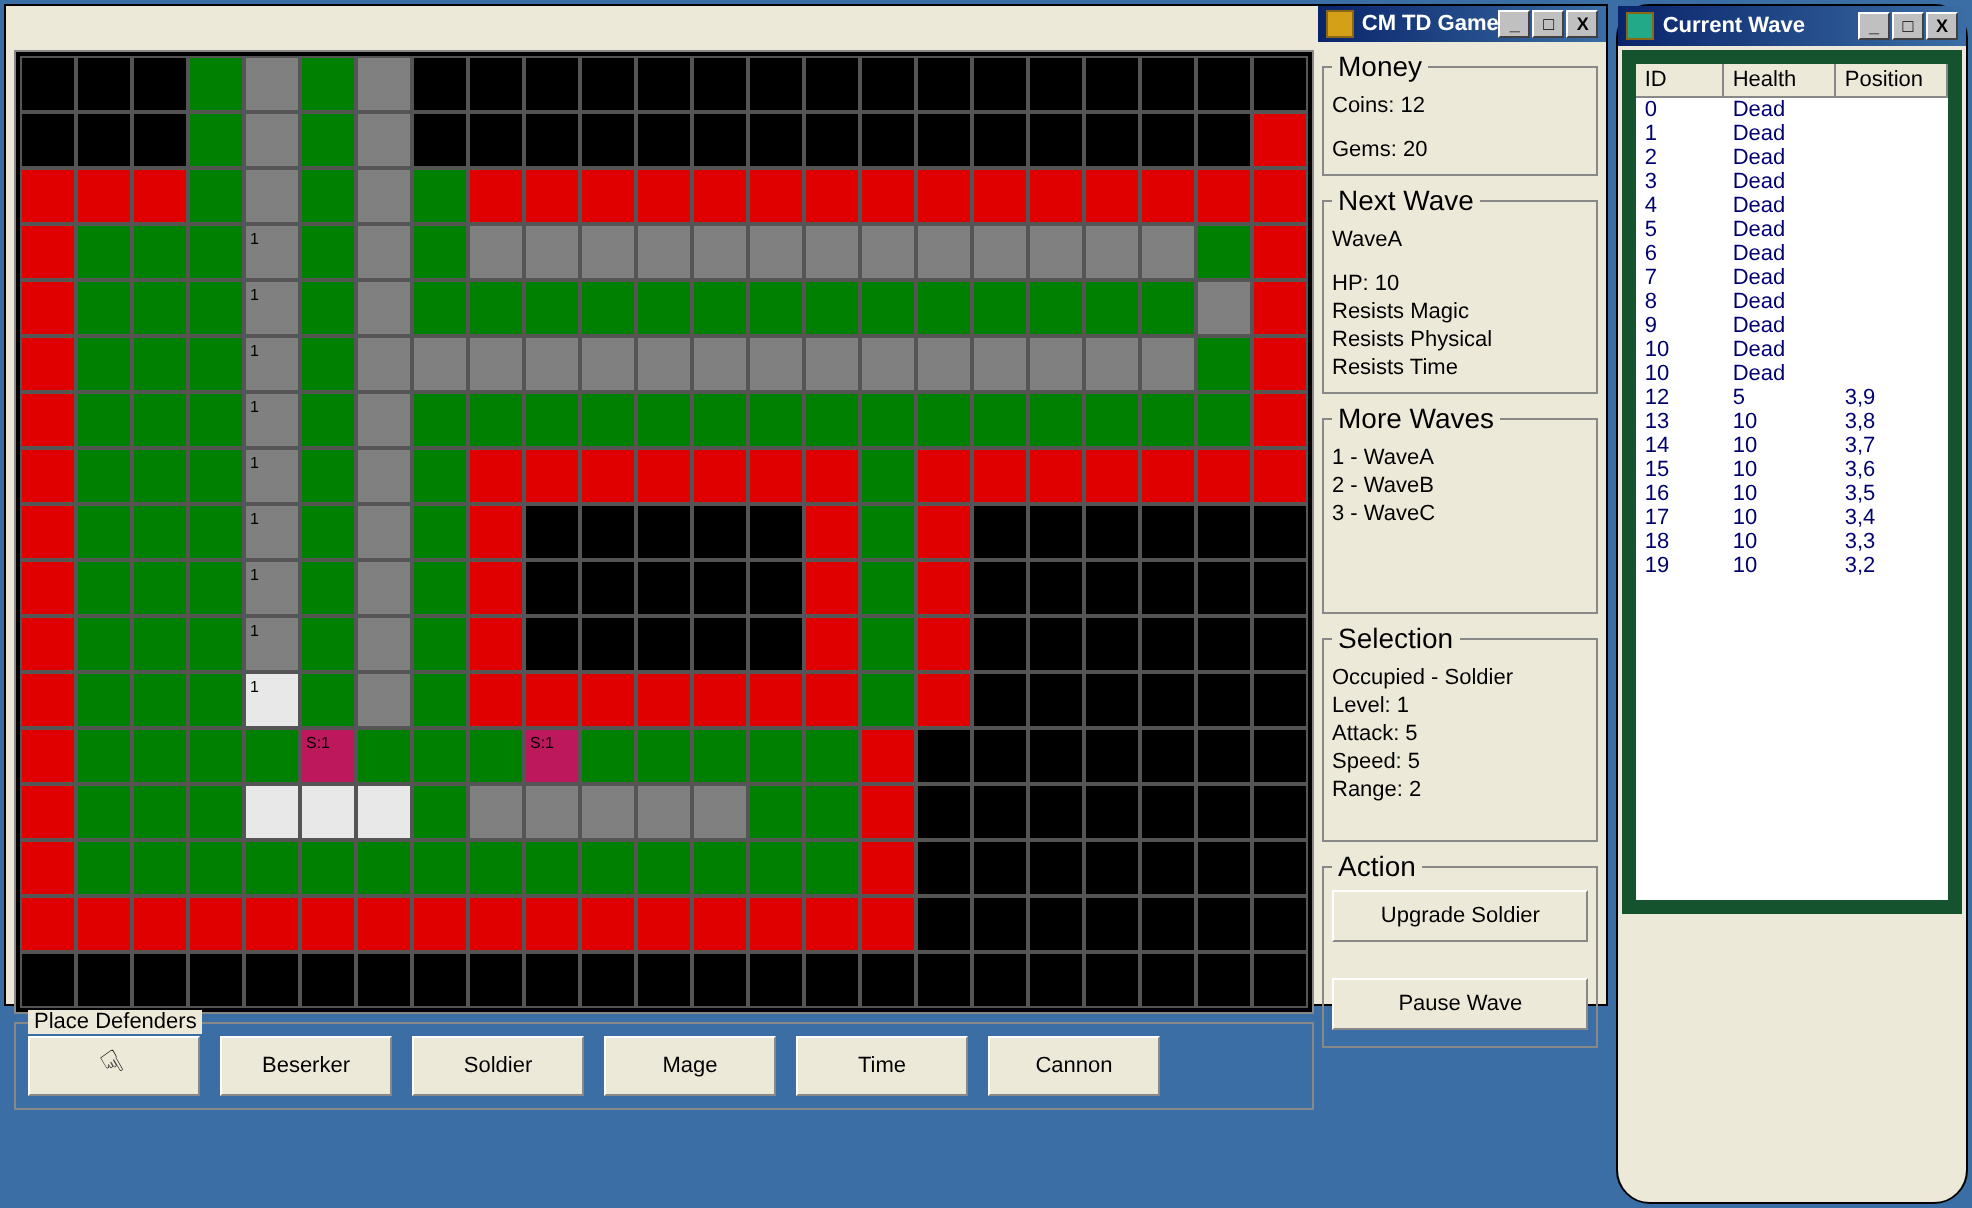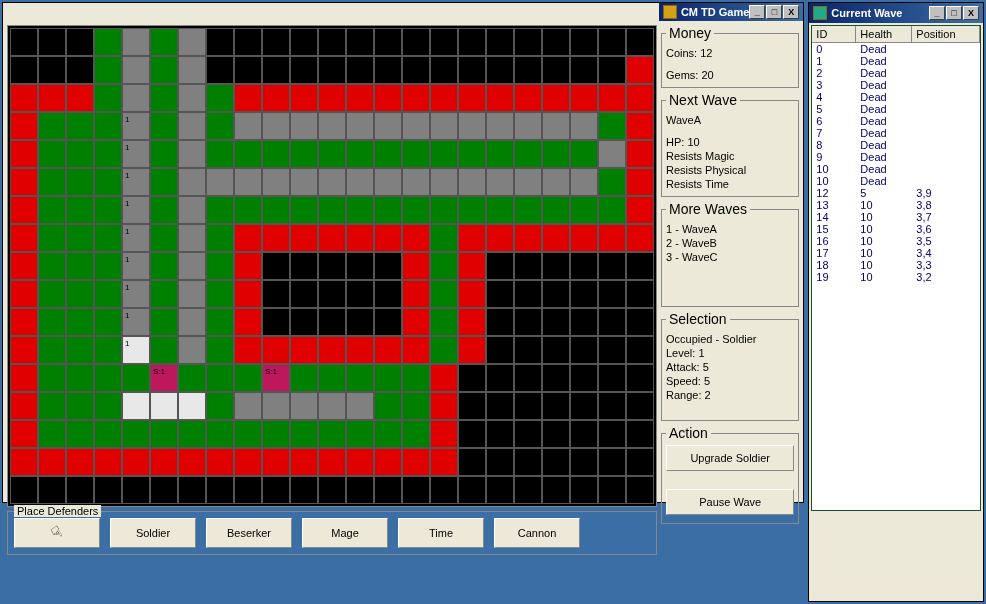--- a/index.html
+++ b/index.html
@@ -28,23 +28,23 @@
 legend { padding: 0 3px; font-size: 14px; }
 .kv { margin: 2px 0; }
 .btn { background: #ece9d8; border: 1px solid #888; border-top-color: #fff; border-left-color: #fff; padding: 4px 8px; font-size: 11px; min-width: 80px; text-align: center; display: inline-block; height: 26px; line-height: 16px; }
 .btn.wide { width: 100%; margin-bottom: 4px; }
 .defenders { border: 1px solid #888; padding: 6px; position: relative; }
 .defenders .lgd { position: absolute; top: -7px; left: 6px; background: #ece9d8; padding: 0 3px; font-size: 11px; }
 .def-row { display: flex; gap: 10px; }
 .def-btn { width: 86px; height: 30px; background: #ece9d8; border: 1px solid #888; border-top-color: #fff; border-left-color: #fff; text-align: center; line-height: 28px; font-size: 11px; }
 .cursor-btn { display: flex; align-items: center; justify-content: center; }
 .cursor-icon { font-size: 16px; transform: rotate(-30deg); }
-.wave-window { width: 176px; height: 600px; }
+.wave-window { width: 176px; height: 600px; border-radius: 17px; }
 .wave-body { padding: 2px; }
-.listview { background: #fff; border: 1px solid #14532d; height: 486px; overflow: auto; }
+.listview { background: #fff; border: 7px solid #14532d; height: 432px; overflow: auto; }
 .lv-header { display: flex; background: #ece9d8; border-bottom: 1px solid #888; font-size: 11px; }
 .lv-header div { border-right: 1px solid #888; padding: 2px 4px; }
 .lv-col-id { width: 44px; }
 .lv-col-h { width: 56px; }
 .lv-col-p { flex: 1; }
 .lv-row { display: flex; font-size: 11px; color: #000070; }
 .lv-row div { padding: 0 4px; }
 </style>
 </head>
 <body>
@@ -478,22 +478,22 @@
               <div class="cell "></div>
               <div class="cell "></div>
             </div>
         </div>
         <div class="defenders">
           <div class="lgd">Place Defenders</div>
           <div class="def-row" id="def-row">
             <div class="def-btn cursor-btn">
                 <span class="cursor-icon">☟</span>
               </div>
-          <div class="def-btn">Soldier</div>
-              <div class="def-btn">Beserker</div>
+          <div class="def-btn">Beserker</div>
+              <div class="def-btn">Soldier</div>
               <div class="def-btn">Mage</div>
               <div class="def-btn">Time</div>
               <div class="def-btn">Cannon</div>
             </div>
         </div>
       </div>
       <div class="side">
         <fieldset>
           <legend>Money</legend>
           <div class="kv"><span>Coins:</span> <span>12</span></div>

